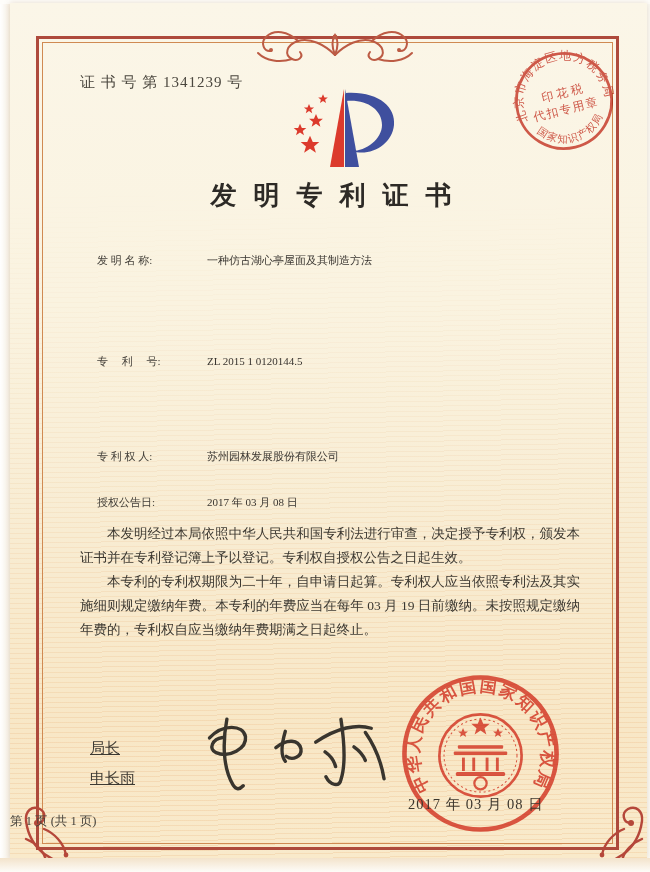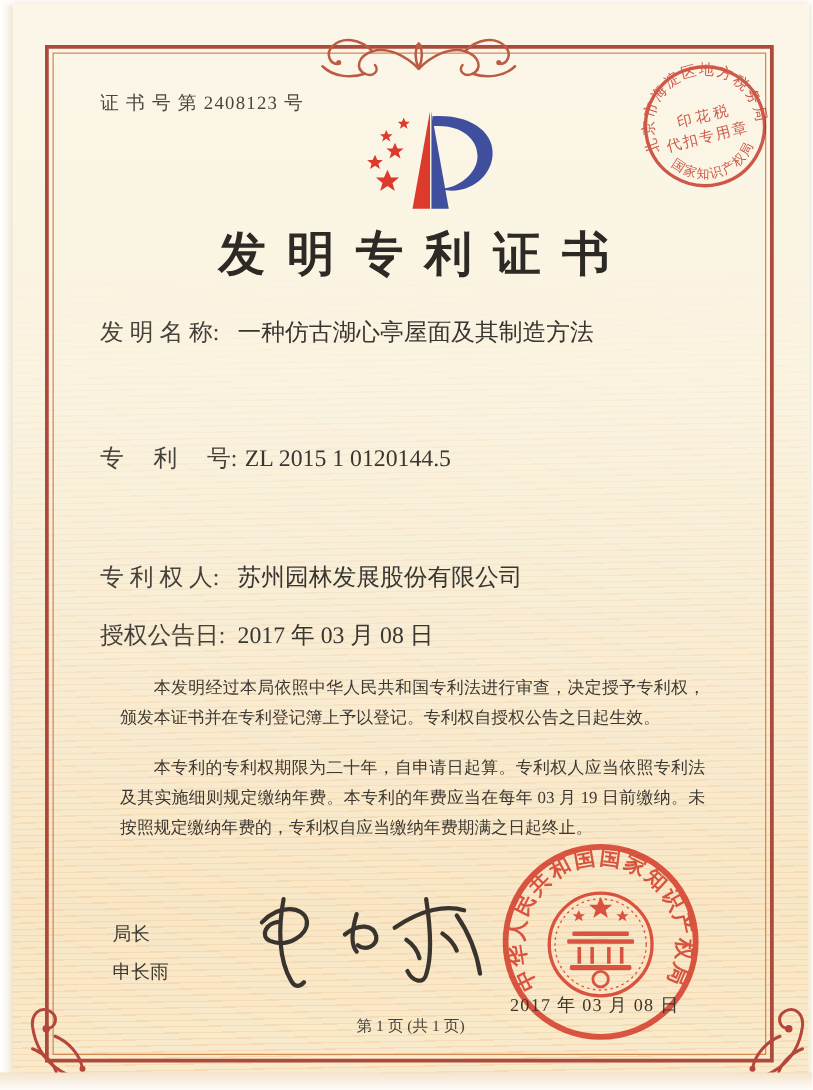--- a/index.html
+++ b/index.html
@@ -9,33 +9,33 @@
          background:linear-gradient(180deg,#fbf6e8 0%,#faf3e0 35%,#f8ecd2 62%,#f8e7c6 85%,#f9eacb 100%);
          box-shadow:0 0 6px rgba(160,120,80,.25);}
   .wave{position:absolute;inset:0;pointer-events:none;
         background:repeating-linear-gradient(179deg,rgba(231,162,99,.20) 0 1px,rgba(255,255,255,0) 1px 5px);
         -webkit-mask-image:linear-gradient(180deg,transparent 0%,transparent 22%,rgba(0,0,0,.55) 55%,#000 88%);
         mask-image:linear-gradient(180deg,transparent 0%,transparent 22%,rgba(0,0,0,.55) 55%,#000 88%);}
   .frame{position:absolute;left:26px;top:33px;width:577px;height:808px;
          border:3px solid #ae4a3c;}
   .frame-inner{position:absolute;inset:3px;border:1px solid #d08a52;}
   .cert-no{position:absolute;left:70px;top:70px;font-size:15px;color:#4a463e;letter-spacing:1px;}
-  .title{position:absolute;left:5px;right:0;top:175px;text-align:center;font-size:38px;font-weight:600;
+  .title{position:absolute;left:5px;right:0;top:175px;text-align:center;font-size:26px;font-weight:600;
          color:#2d2a26;letter-spacing:17px;padding-left:17px;}
-  .field{position:absolute;left:70px;display:flex;align-items:baseline;font-size:19px;color:#3d3932;}
+  .field{position:absolute;left:87px;display:flex;align-items:baseline;font-size:11px;color:#3d3932;}
   .field .lab{display:inline-block;min-width:104px;white-space:pre;color:#44403a;}
   .field .val{margin-left:6px;color:#393530;}
   .paras{position:absolute;left:70px;width:500px;top:519px;font-size:13.5px;line-height:1.78;
          color:#3c3831;text-align:justify;}
-  .paras p{margin:16px;text-indent:2em;}
-  .director{position:absolute;left:80px;top:730px;font-size:15px;color:#3d3932;line-height:2;}
+  .paras p{margin:0;text-indent:2em;}
+  .director{position:absolute;left:80px;top:730px;font-size:15px;color:#3d3932;line-height:2;text-decoration:underline;}
   .sig{position:absolute;left:188px;top:700px;transform:rotate(-2deg);}
   .seal{position:absolute;left:378px;top:658px;opacity:.82;mix-blend-mode:multiply;}
   .seal-date{position:absolute;left:398px;top:792px;font-size:14.5px;letter-spacing:1px;color:#3c362d;z-index:6;}
-  .footer{position:absolute;left:0;right:0;top:810px;text-align:center;font-size:12.5px;color:#46423b;}
+  .footer{position:absolute;left:0;right:0;top:810px;text-align:left;font-size:12.5px;color:#46423b;}
   .taxstamp{position:absolute;left:492px;top:36px;transform:rotate(-14deg);opacity:.88;mix-blend-mode:multiply;}
   .logo{position:absolute;left:256px;top:84px;}
   .flourish-top{position:absolute;left:230px;top:12px;}
   .corner{position:absolute;top:796px;}
   .corner.left{left:4px;}
   .corner.right{left:572px;transform:scale(-1,1);}
   .edge-left{position:absolute;left:0;top:0;bottom:0;width:11px;background:linear-gradient(90deg,#ffffff, #f6efe2);}
   .edge-top{position:absolute;left:0;top:0;right:0;height:4px;background:#fefdfa;}
   .edge-bottom{position:absolute;left:0;bottom:0;right:0;height:14px;background:linear-gradient(0deg,#fdfcf8,#f3e3cb);}
 </style>
@@ -87,21 +87,21 @@
         <path d="M12 40 C22 44 30 52 32 62"></path>
         <path d="M30 30 C40 34 50 44 52 56"></path>
       </g>
       <g fill="#b5473a">
         <circle cx="23" cy="24" r="3"></circle>
           <circle cx="32" cy="62" r="2.4"></circle>
           <circle cx="52" cy="56" r="2.4"></circle>
       </g>
     </svg>
 
-    <div class="cert-no">证 书 号 第 2408123 号</div>
+    <div class="cert-no">证 书 号 第 1341239 号</div>
 
     <svg class="taxstamp" width="124" height="124" viewBox="0 0 120 120">
       <circle cx="60" cy="60" r="46" fill="none" stroke="#cc4538" stroke-width="2.6"></circle>
       <defs>
         <path id="taxTop" d="M21.4 70.4 A40 40 0 1 1 98.6 70.4"></path>
         <path id="taxBot" d="M27.2 82.9 A40 40 0 0 0 92.8 82.9"></path>
       </defs>
       <text font-size="11.5" letter-spacing="1.6" fill="#cc4538" font-family="Liberation Serif,serif">
         <textPath href="#taxTop">北京市海淀区地方税务局</textPath>
       </text>

